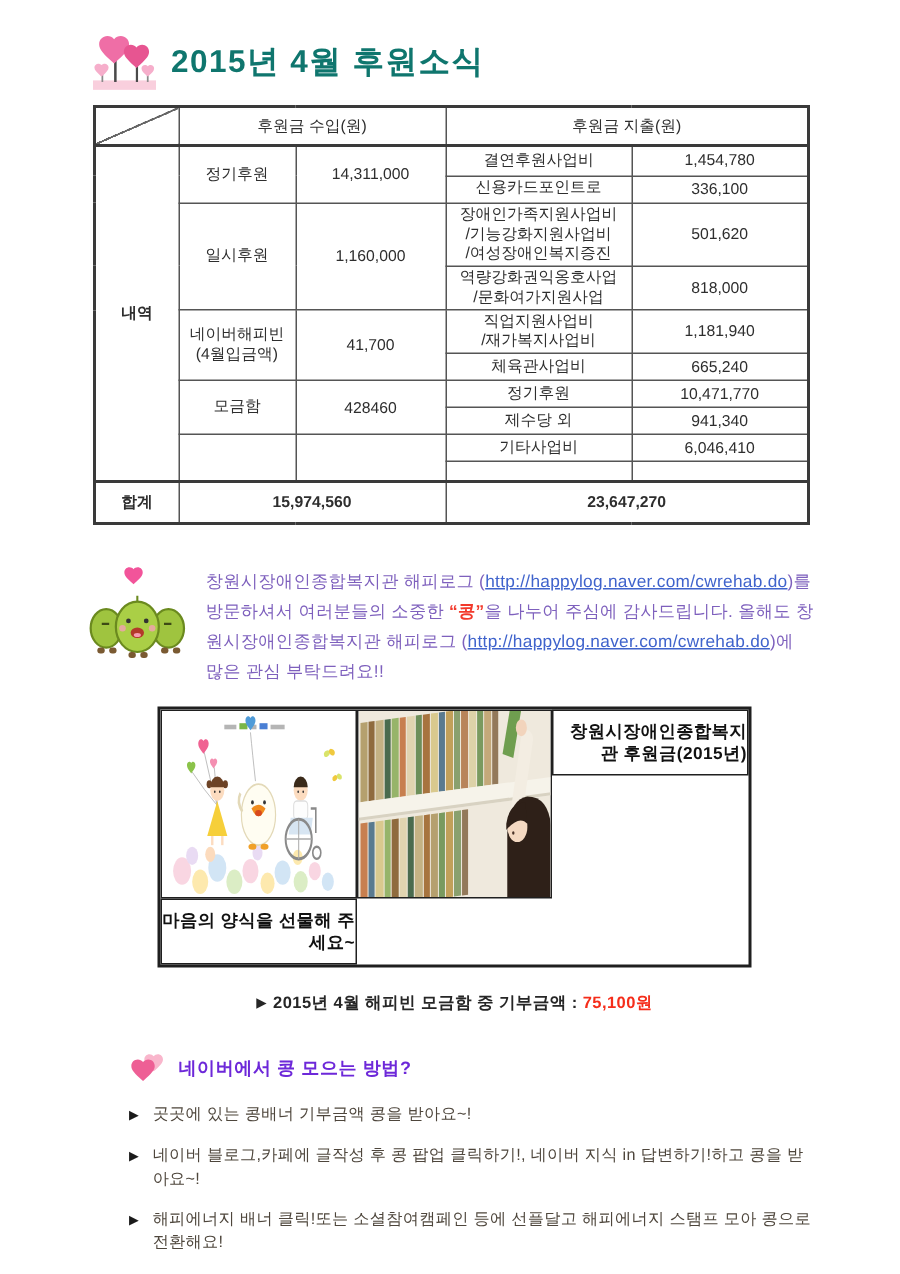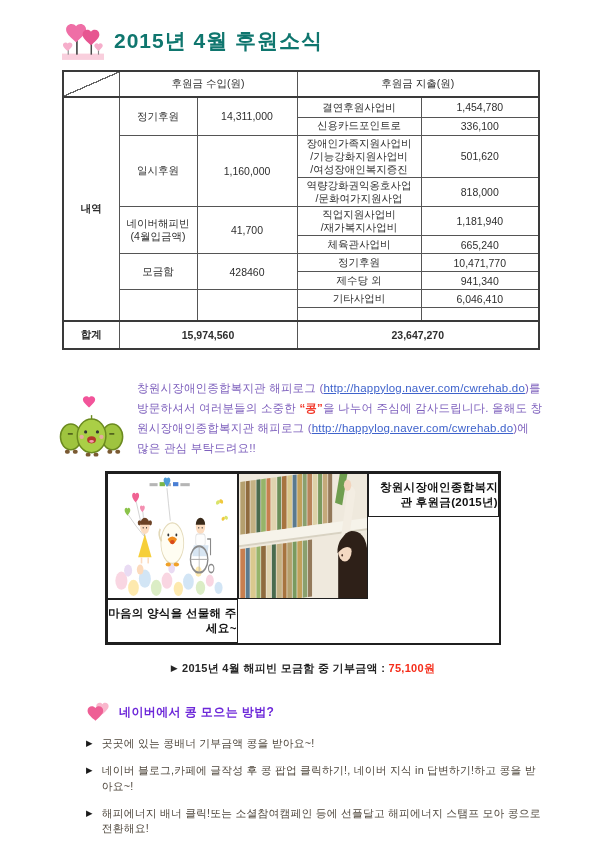--- a/index.html
+++ b/index.html
@@ -16,21 +16,21 @@
   table.don td{border:1px solid #555;padding:1px 4px;text-align:center;vertical-align:middle;}
   table.don{border:2px solid #3a3a3a;}
   tr.thead td{font-weight:normal;border-bottom:2px solid #3a3a3a;height:22px;margin-left:24px;}
   td.diag{background:linear-gradient(to bottom right,transparent 48.5%,#666 48.5%,#666 51.5%,transparent 51.5%);}
   td.side{font-weight:bold;}
   td.ival,td.eval{text-align:right;padding-right:8px;}
   td.ename,td.iname{white-space:pre-line;line-height:1.25;}
   tr.total td{border-top:2px solid #3a3a3a;font-weight:bold;height:24px;}
 
   
-  .promo{margin-top:26px;display:flex;gap:10px;align-items:flex-end;margin-left:-6px;}
+  .promo{margin-top:26px;display:flex;gap:10px;align-items:flex-start;margin-left:-6px;}
   .promo-text{font-size:11.5px;line-height:1.75;color:#7e60bd;width:412px;letter-spacing:.2px;margin:2px 0 0 0;}
   .promo-text .lnk{color:#3f63cc;text-decoration:underline;}
   .promo-text .red{color:#f2392b;font-weight:bold;}
 
   
   .gallery{margin:13px 0 16px 43px;width:392px;border:2px solid #1f1f1f;display:grid;
            grid-template-columns:1fr 1fr 1fr;text-align:right;}
   .img-cell{border:1px solid #1f1f1f;height:124px;overflow:hidden;background:#fff;}
   .img-cell svg{display:block;width:100%;height:100%;}
   .cap-cell{border:1px solid #1f1f1f;height:42px;display:flex;align-items:center;justify-content:center;

